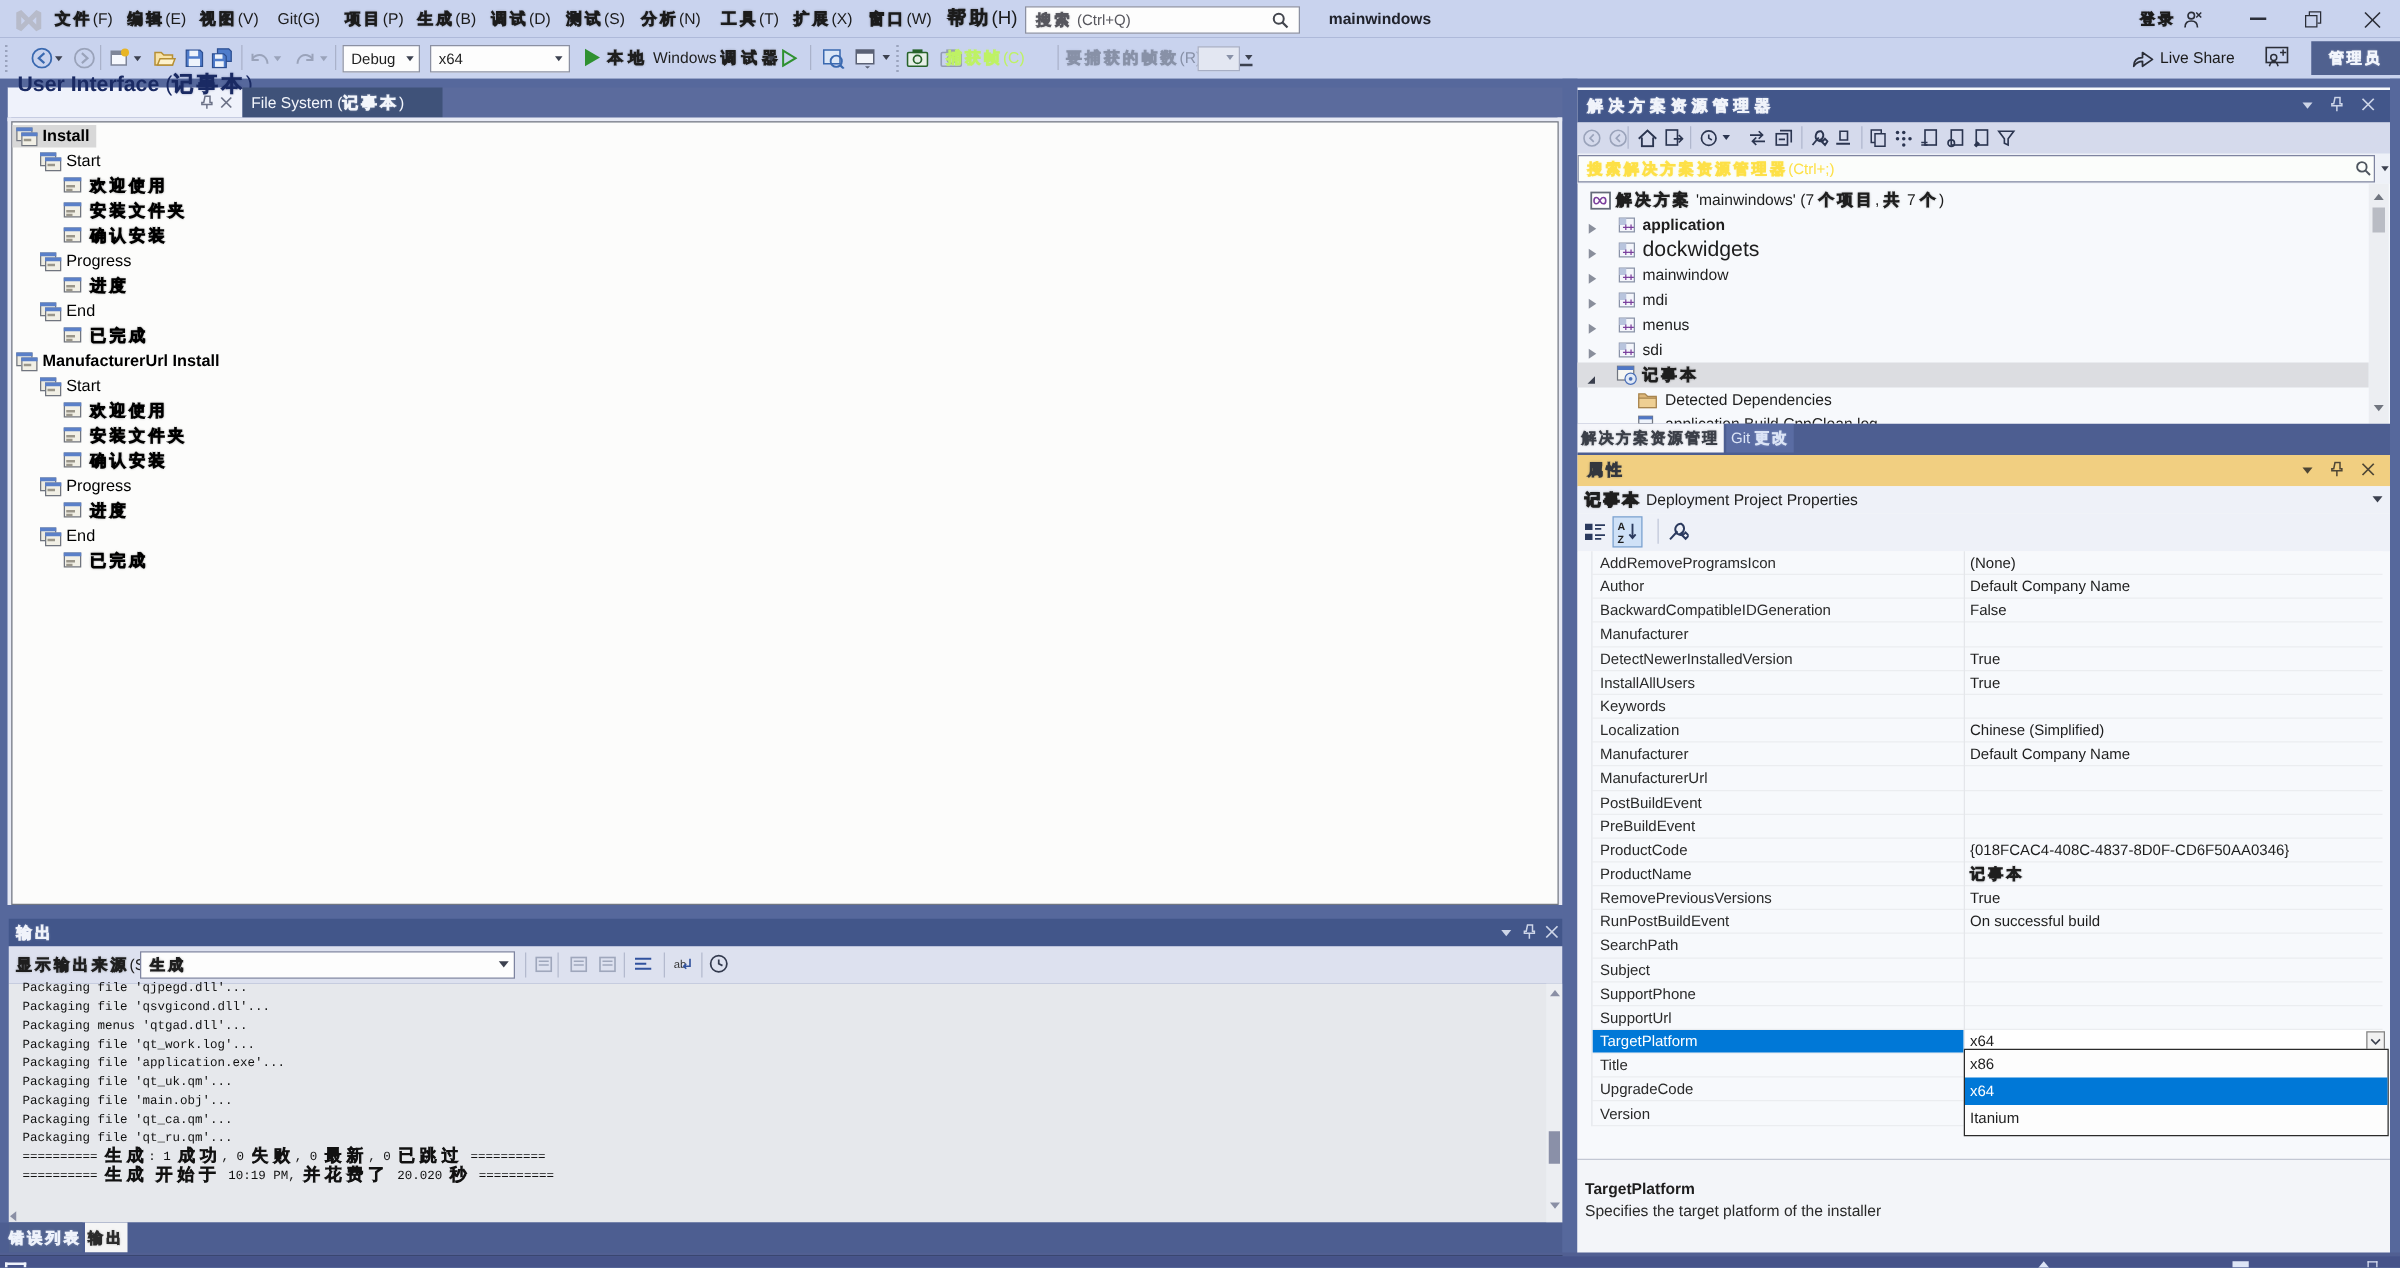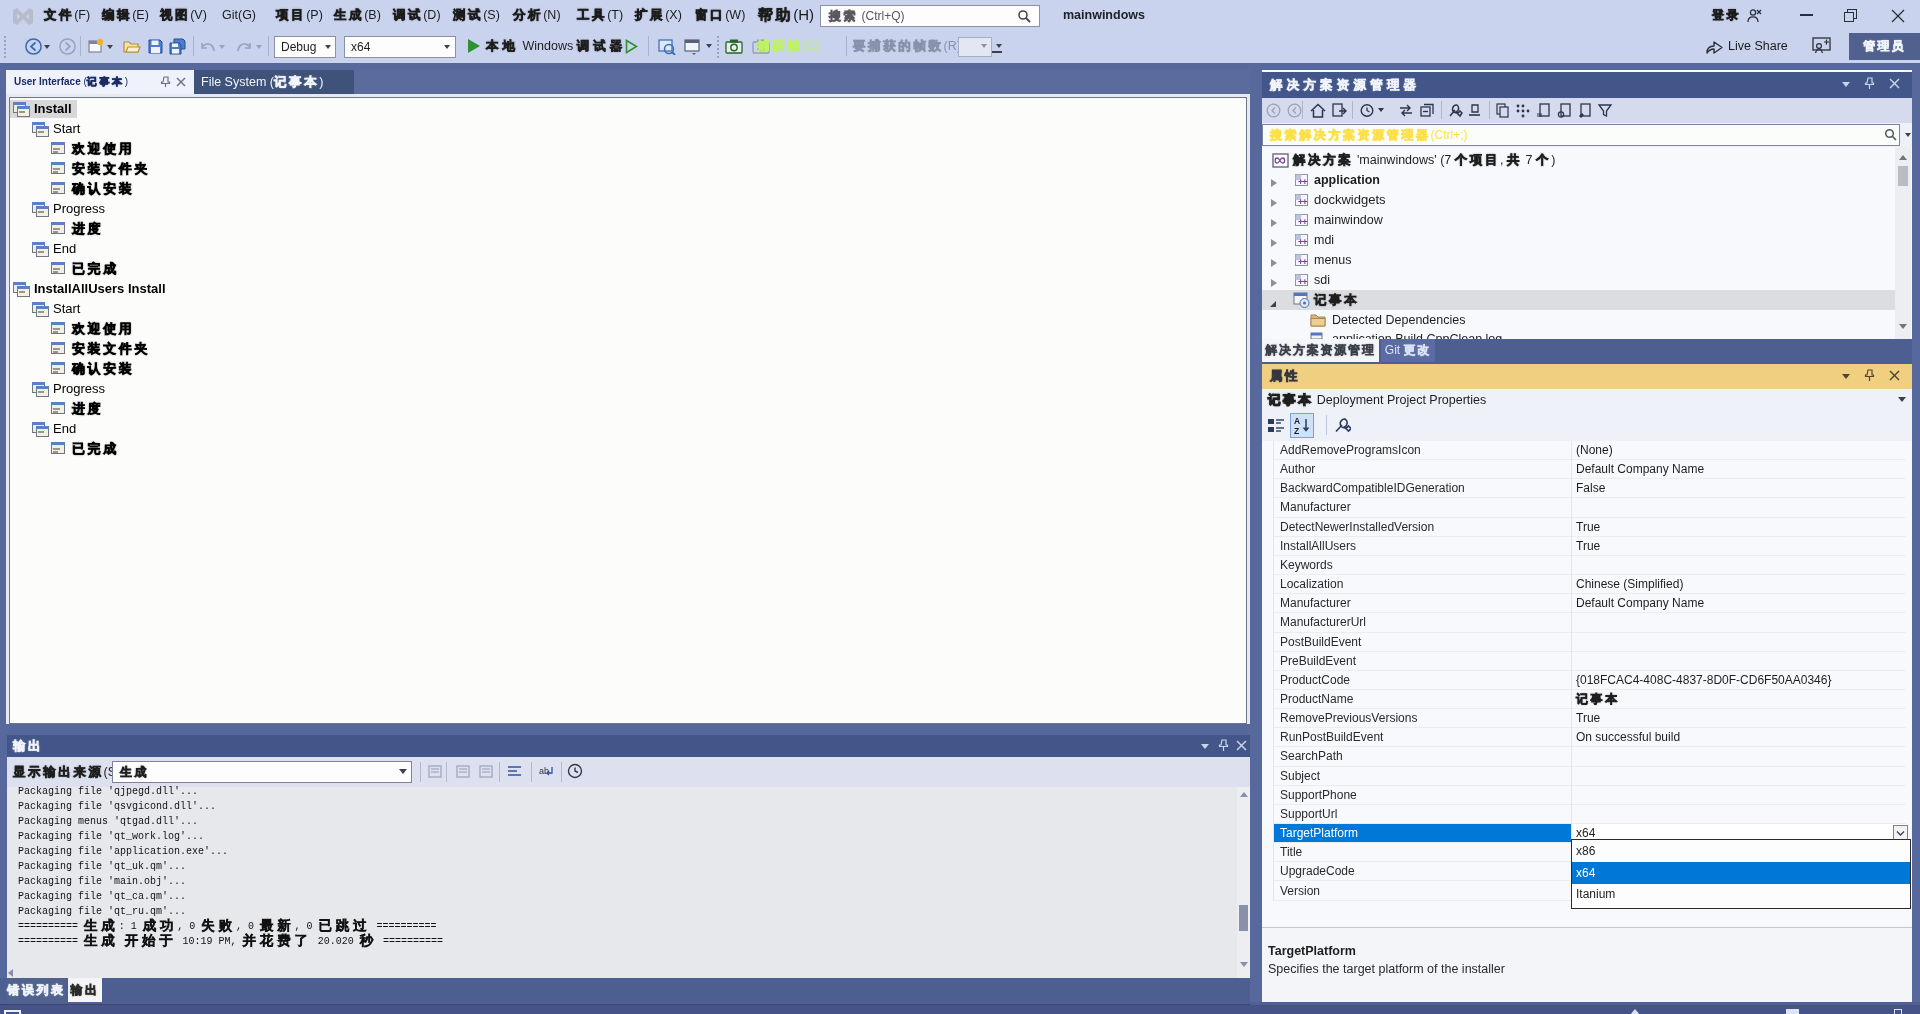--- a/index.html
+++ b/index.html
@@ -140,21 +140,21 @@
 <div class="a" style="left:1728px;top:33px;height:27px;line-height:27px;font-size:12.5px;color:#1b1b1b">Live Share</div>
 <svg class="a" style="left:1812px;top:37px" width="22" height="18" viewBox="0 0 22 18">
 <rect x="1" y="1" width="17" height="12" fill="none" stroke="#2b2e38" stroke-width="1.3"></rect>
 <circle cx="7" cy="9" r="2.4" fill="none" stroke="#2b2e38" stroke-width="1.2"></circle>
 <path d="M3.5 16 C4.5 12.8 6 12 7 12 C8 12 9.5 12.8 10.5 16" fill="none" stroke="#2b2e38" stroke-width="1.2"></path>
 <path d="M12 5 L17 5 M14.5 2.5 L14.5 7.5" stroke="#2b2e38" stroke-width="1.2"></path>
   </svg>
 <div class="a" style="left:1849px;top:33px;width:71px;height:27px;background:#50618f;color:#f2f5fc;font-size:12px;text-align:center;line-height:27px"><span class="c" style="letter-spacing:2.2px;-webkit-text-stroke:1.0px currentColor">管理员</span></div>
 <div class="a" style="left:0;top:63px;width:1920px;height:7px;background:#56689c"></div>
 <div class="a" style="left:6px;top:70px;width:188px;height:24px;background:#eff2fb"></div>
-<div class="a" style="left:14px;top:70px;height:24px;line-height:24px;font-size:10px;color:#1a2a63"><b>User Interface</b> (<span class="c" style="letter-spacing:2.6px;-webkit-text-stroke:1.15px currentColor">记事本</span>)</div>
+<div class="a" style="left:14px;top:56px;height:24px;line-height:24px;font-size:17px;color:#1a2a63"><b>User Interface</b> (<span class="c" style="letter-spacing:2.6px;-webkit-text-stroke:1.15px currentColor">记事本</span>)</div>
 <svg class="a" style="left:160px;top:76px" width="11" height="12" viewBox="0 0 11 12">
     <path d="M4 1 L8 1 L8 6 L9.5 6 L9.5 7.5 L1.5 7.5 L1.5 6 L3 6 Z M5.5 7.5 L5.5 11" fill="none" stroke="#6c7287" stroke-width="1.2"></path>
   </svg>
 <svg class="a" style="left:176px;top:77px" width="10" height="10" viewBox="0 0 10 10">
     <line x1="1" y1="1" x2="9" y2="9" stroke="#6c7287" stroke-width="1.4"></line>
     <line x1="9" y1="1" x2="1" y2="9" stroke="#6c7287" stroke-width="1.4"></line>
   </svg>
 <div class="a" style="left:194px;top:70px;width:160px;height:24px;background:#3f5279"></div>
 <div class="a" style="left:201px;top:70px;height:24px;line-height:24px;font-size:12.5px;color:#f2f5fb">File System (<span class="c" style="letter-spacing:2.6px;-webkit-text-stroke:1.15px currentColor">记事本</span>)</div>
 <div class="a" style="left:0;top:70px;width:6px;height:654px;background:#56689c"></div>
@@ -210,21 +210,21 @@
 <div class="a" style="left:51px;top:262px;width:14px;height:12px;background:#f2f0e6;border:1px solid #70757f"></div>
 <div class="a" style="left:51px;top:262px;width:14px;height:3px;background:#5b80c8"></div>
 <div class="a" style="left:53px;top:268px;width:7px;height:1.5px;background:#9a968a"></div>
 <div class="a" style="left:53px;top:271px;width:5px;height:1.5px;background:#9a968a"></div>
 <div class="a" style="left:72px;top:260px;height:18px;line-height:18px;font-size:13px;font-weight:normal;color:#000"><span class="c" style="letter-spacing:2.6px;-webkit-text-stroke:1.15px currentColor">已完成</span></div>
 <div class="a" style="left:13px;top:282px;width:13px;height:11px;background:#eeece2;border:1px solid #70757f"></div>
 <div class="a" style="left:13px;top:282px;width:13px;height:3px;background:#5b80c8"></div>
 <div class="a" style="left:17px;top:286px;width:13px;height:11px;background:#f2f0e6;border:1px solid #70757f"></div>
 <div class="a" style="left:17px;top:286px;width:13px;height:3px;background:#5b80c8"></div>
 <div class="a" style="left:19px;top:291px;width:6px;height:1.5px;background:#9a968a"></div>
-<div class="a" style="left:34px;top:280px;height:18px;line-height:18px;font-size:13px;font-weight:bold;color:#000">InstallAllUsers Install</div>
+<div class="a" style="left:34px;top:280px;height:18px;line-height:18px;font-size:13px;font-weight:bold;color:#000">ManufacturerUrl Install</div>
 <div class="a" style="left:32px;top:302px;width:13px;height:11px;background:#eeece2;border:1px solid #70757f"></div>
 <div class="a" style="left:32px;top:302px;width:13px;height:3px;background:#5b80c8"></div>
 <div class="a" style="left:36px;top:306px;width:13px;height:11px;background:#f2f0e6;border:1px solid #70757f"></div>
 <div class="a" style="left:36px;top:306px;width:13px;height:3px;background:#5b80c8"></div>
 <div class="a" style="left:38px;top:311px;width:6px;height:1.5px;background:#9a968a"></div>
 <div class="a" style="left:53px;top:300px;height:18px;line-height:18px;font-size:13px;font-weight:normal;color:#000">Start</div>
 <div class="a" style="left:51px;top:322px;width:14px;height:12px;background:#f2f0e6;border:1px solid #70757f"></div>
 <div class="a" style="left:51px;top:322px;width:14px;height:3px;background:#5b80c8"></div>
 <div class="a" style="left:53px;top:328px;width:7px;height:1.5px;background:#9a968a"></div>
 <div class="a" style="left:53px;top:331px;width:5px;height:1.5px;background:#9a968a"></div>
@@ -430,21 +430,21 @@
 <path d="M1.5 2.5 L7 2.5 L7 8 L1.5 8 Z" fill="#b8c4dd"></path>
 <text x="4" y="12.5" font-size="9" font-weight="bold" fill="#7b3f9d">+<tspan dx="-1">+</tspan></text>
   </svg>
 <div class="a" style="left:1314px;top:170px;height:20px;line-height:20px;font-size:12.5px;font-weight:bold;color:#1e1e1e">application</div>
 <div class="a" style="left:1271px;top:199px;width:0;height:0;border-top:4.5px solid transparent;border-bottom:4.5px solid transparent;border-left:6px solid #8a8f9c"></div>
 <svg class="a" style="left:1294px;top:192px" width="16" height="16" viewBox="0 0 16 16">
 <rect x="1.5" y="2.5" width="12" height="11" fill="#f4f6fb" stroke="#8a93a8" stroke-width="1"></rect>
 <path d="M1.5 2.5 L7 2.5 L7 8 L1.5 8 Z" fill="#b8c4dd"></path>
 <text x="4" y="12.5" font-size="9" font-weight="bold" fill="#7b3f9d">+<tspan dx="-1">+</tspan></text>
   </svg>
-<div class="a" style="left:1314px;top:190px;height:20px;line-height:20px;font-size:13px;font-weight:normal;color:#1e1e1e">dockwidgets</div>
+<div class="a" style="left:1314px;top:190px;height:20px;line-height:20px;font-size:17px;font-weight:normal;color:#1e1e1e">dockwidgets</div>
 <div class="a" style="left:1271px;top:219px;width:0;height:0;border-top:4.5px solid transparent;border-bottom:4.5px solid transparent;border-left:6px solid #8a8f9c"></div>
 <svg class="a" style="left:1294px;top:212px" width="16" height="16" viewBox="0 0 16 16">
 <rect x="1.5" y="2.5" width="12" height="11" fill="#f4f6fb" stroke="#8a93a8" stroke-width="1"></rect>
 <path d="M1.5 2.5 L7 2.5 L7 8 L1.5 8 Z" fill="#b8c4dd"></path>
 <text x="4" y="12.5" font-size="9" font-weight="bold" fill="#7b3f9d">+<tspan dx="-1">+</tspan></text>
   </svg>
 <div class="a" style="left:1314px;top:210px;height:20px;line-height:20px;font-size:12.5px;font-weight:normal;color:#1e1e1e">mainwindow</div>
 <div class="a" style="left:1271px;top:239px;width:0;height:0;border-top:4.5px solid transparent;border-bottom:4.5px solid transparent;border-left:6px solid #8a8f9c"></div>
 <svg class="a" style="left:1294px;top:232px" width="16" height="16" viewBox="0 0 16 16">
 <rect x="1.5" y="2.5" width="12" height="11" fill="#f4f6fb" stroke="#8a93a8" stroke-width="1"></rect>

